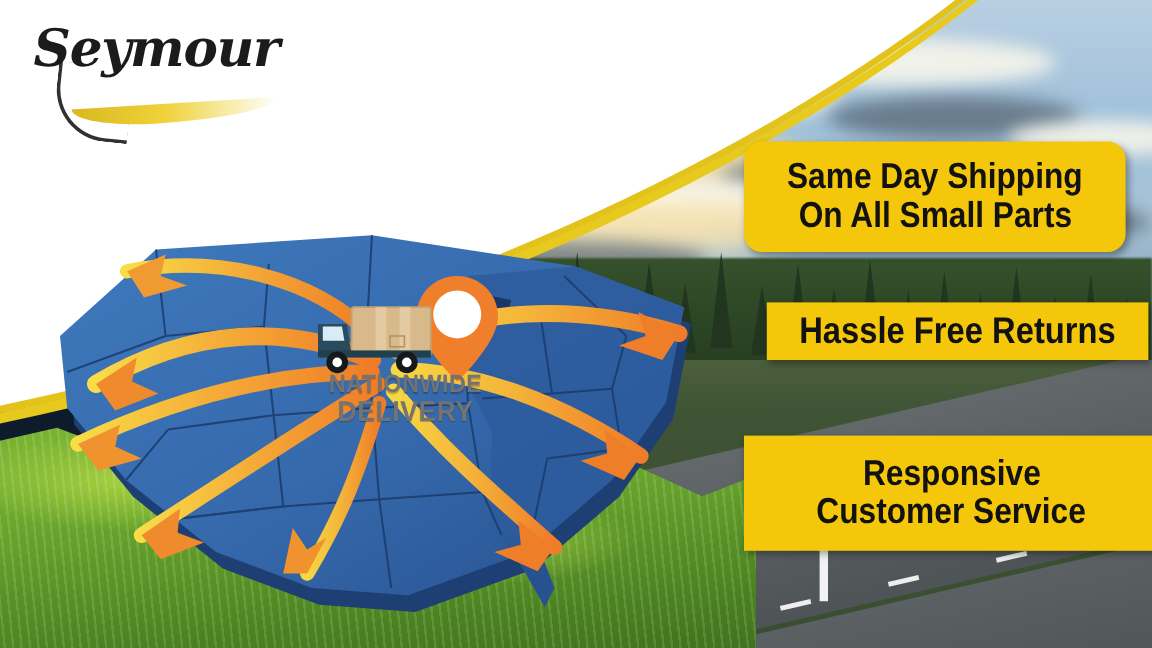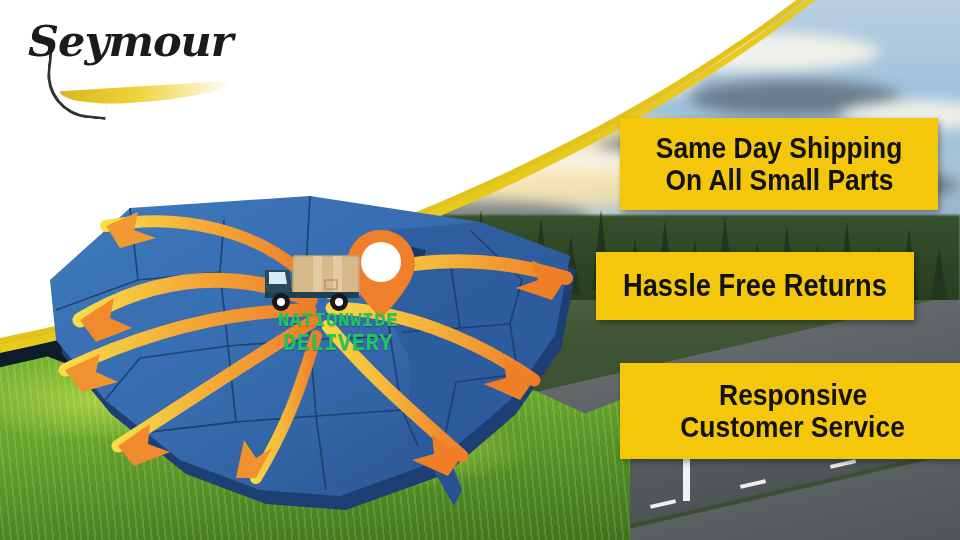--- a/index.html
+++ b/index.html
@@ -100,40 +100,40 @@
   
   #map{position:absolute;left:10px;top:160px;width:620px;height:360px;}
   #map svg{width:100%;height:100%;display:block;overflow:visible;}
 
   
   #delivery{position:absolute;left:255px;top:228px;width:165px;height:130px;}
   #pin{position:absolute;left:90px;top:0px;width:72px;height:92px;}
   #truck{position:absolute;left:8px;top:24px;width:110px;height:62px;}
   #caption{
     position:absolute;left:-2px;top:82px;width:170px;text-align:center;
-    font-family:Liberation Mono, monospace;font-weight:700;
-    color:#22c55e;line-height:1.04;letter-spacing:.5px;
+    font-family:Liberation Sans, sans-serif;font-weight:700;
+    color:#737373;line-height:1.04;letter-spacing:.5px;
     text-shadow:0 1px 1px rgba(0,0,0,.25);
   }
   #capLine1{font-size:21px;transform:scaleX(.92);}
   #capLine2{font-size:24px;transform:scaleX(.92);}
 
   
   .panel{
     position:absolute;background:#F4C70B;
     display:flex;flex-direction:column;align-items:center;justify-content:center;
     box-shadow:2px 3px 6px rgba(0,0,0,.35);
   }
   .panel .line{
     color:#121212;font-family:"Liberation Sans", sans-serif;font-weight:700;
     line-height:1.08;white-space:nowrap;transform:scaleX(.88);
   }
-  #panel1{left:620px;top:118px;width:318px;height:92px;}
+  #panel1{left:620px;top:118px;width:318px;height:92px;border-radius:15px;}
   #panel1 .line{font-size:30px;}
-  #panel2{left:596px;top:252px;width:318px;height:68px;}
+  #panel2{left:639px;top:252px;width:318px;height:48px;}
   #panel2 .line{font-size:31px;}
   #panel3{left:620px;top:363px;width:346px;height:96px;}
   #panel3 .line{font-size:30px;}
 </style>
 </head>
 <body>
 
 <div id="banner">
 
   <div id="sky">

